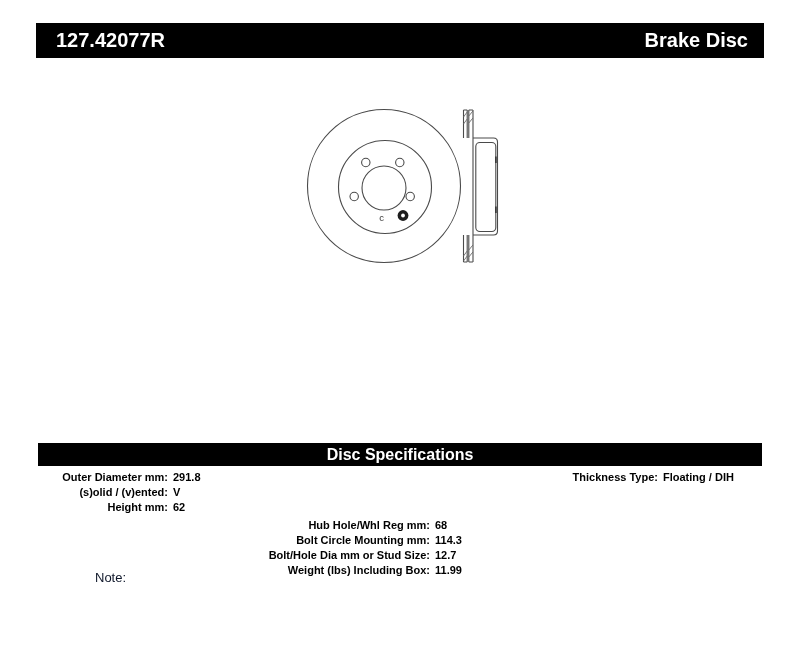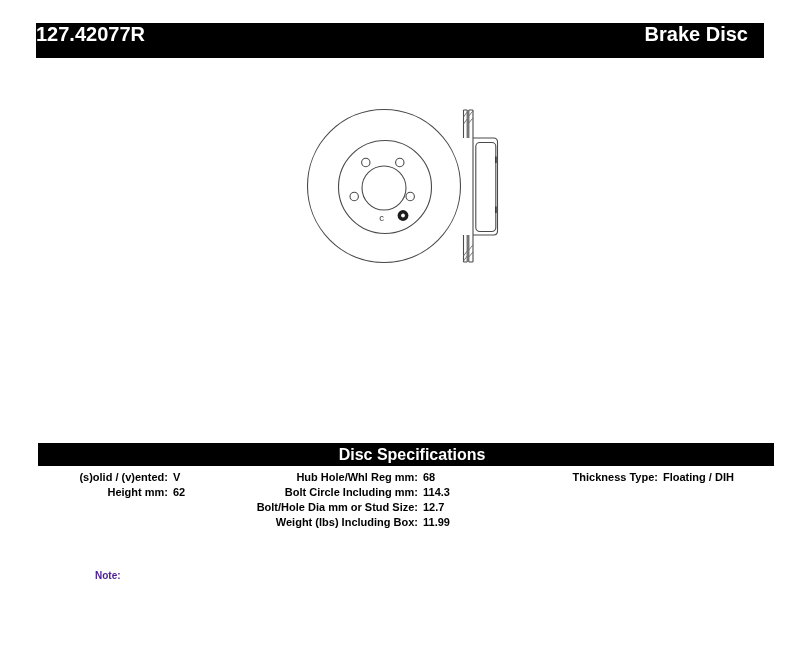--- a/index.html
+++ b/index.html
@@ -3,45 +3,45 @@
 <meta charset="utf-8">
 <style>
   html, body { margin:0; padding:0; background:#fff; }
   .page {
     position:relative; width:800px; height:655px; background:#ffffff;
     font-family:"Liberation Sans", sans-serif; overflow:hidden; color:#000;
   }
   .topbar {
     position:absolute; left:36px; top:23px; width:728px; height:35px;
     background:#000; color:#fff; display:flex; justify-content:space-between;
-    align-items:flex-start; padding:0 16px 0 0; box-sizing:border-box;
+    align-items:center; padding:0 16px 0 20px; box-sizing:border-box;
     font-weight:bold; font-size:20px;
   }
   .drawing-svg { position:absolute; left:280px; top:88px; width:240px; height:192px; }
   .specbar {
     position:absolute; left:38px; top:443px; width:724px; height:23px;
     background:#000; color:#fff; display:flex; align-items:center;
-    justify-content:center; font-weight:bold; font-size:16px;padding-left:12px;
+    justify-content:center; font-weight:bold; font-size:16px;
   }
   .spec-col { position:absolute; top:471px; }
   .col1 { left:38px; }
-  .col2 { left:260px; }
+  .col2 { left:272px;margin-top:48px; }
   .col3 { left:536px; }
   .spec-row {
     display:flex; align-items:baseline; height:15px;
     font-size:11px; font-weight:bold; white-space:nowrap; color:#000;
   }
   .spec-label { display:flex; justify-content:flex-end; overflow:visible; }
   .col1 .spec-label { width:130px; }
   .col2 .spec-label { width:158px; }
   .col3 .spec-label { width:122px; }
   .spec-value { margin-left:5px; }
   .note {
     position:absolute; left:95px; top:570px;
-    font-size:10px; font-weight:bold; color:#4c1d95;
+    font-size:13px; font-weight:normal; color:#0f172a;
   }
 </style>
 </head>
 <body>
 
 <div class="page">
 
   <div class="topbar">
     <span>127.42077R</span>
     <span>Brake Disc</span>
@@ -85,36 +85,40 @@
     <rect x="495" y="156.5" width="1.7" height="6.5" fill="#3a3a3a"></rect>
     <rect x="495" y="206.5" width="1.7" height="6.5" fill="#3a3a3a"></rect>
   </svg>
 
   <div class="specbar">
     <span>Disc Specifications</span>
   </div>
 
   <div class="spec-col col1">
     <div class="spec-row">
+      <span class="spec-label">Outer Diameter mm:</span>
+      <span class="spec-value">291.8</span>
+    </div>
+    <div class="spec-row">
       <span class="spec-label">(s)olid / (v)ented:</span>
       <span class="spec-value">V</span>
     </div>
     <div class="spec-row">
       <span class="spec-label">Height mm:</span>
       <span class="spec-value">62</span>
     </div>
   </div>
 
   <div class="spec-col col2">
     <div class="spec-row">
       <span class="spec-label">Hub Hole/Whl Reg mm:</span>
       <span class="spec-value">68</span>
     </div>
     <div class="spec-row">
-      <span class="spec-label">Bolt Circle Including mm:</span>
+      <span class="spec-label">Bolt Circle Mounting mm:</span>
       <span class="spec-value">114.3</span>
     </div>
     <div class="spec-row">
       <span class="spec-label">Bolt/Hole Dia mm or Stud Size:</span>
       <span class="spec-value">12.7</span>
     </div>
     <div class="spec-row">
       <span class="spec-label">Weight (lbs) Including Box:</span>
       <span class="spec-value">11.99</span>
     </div>

